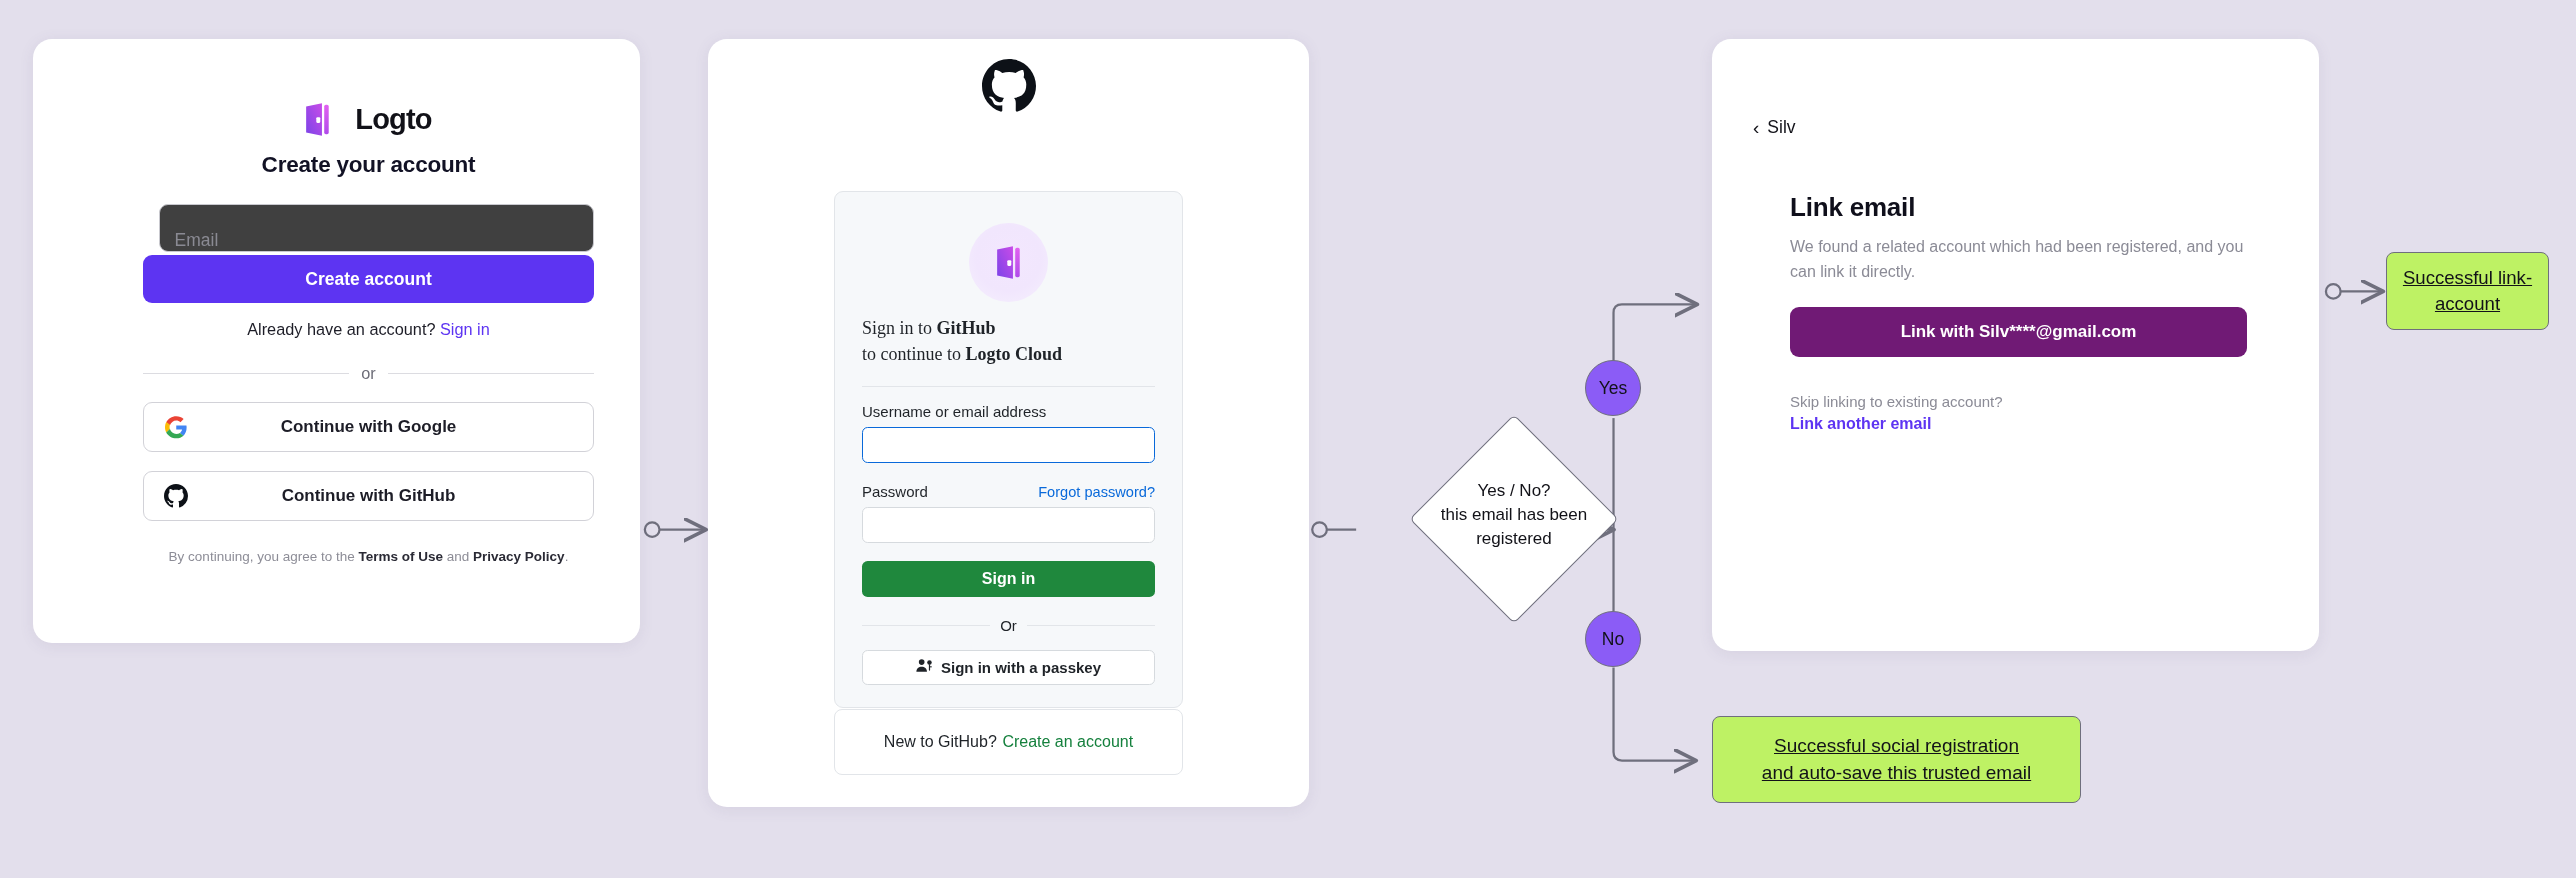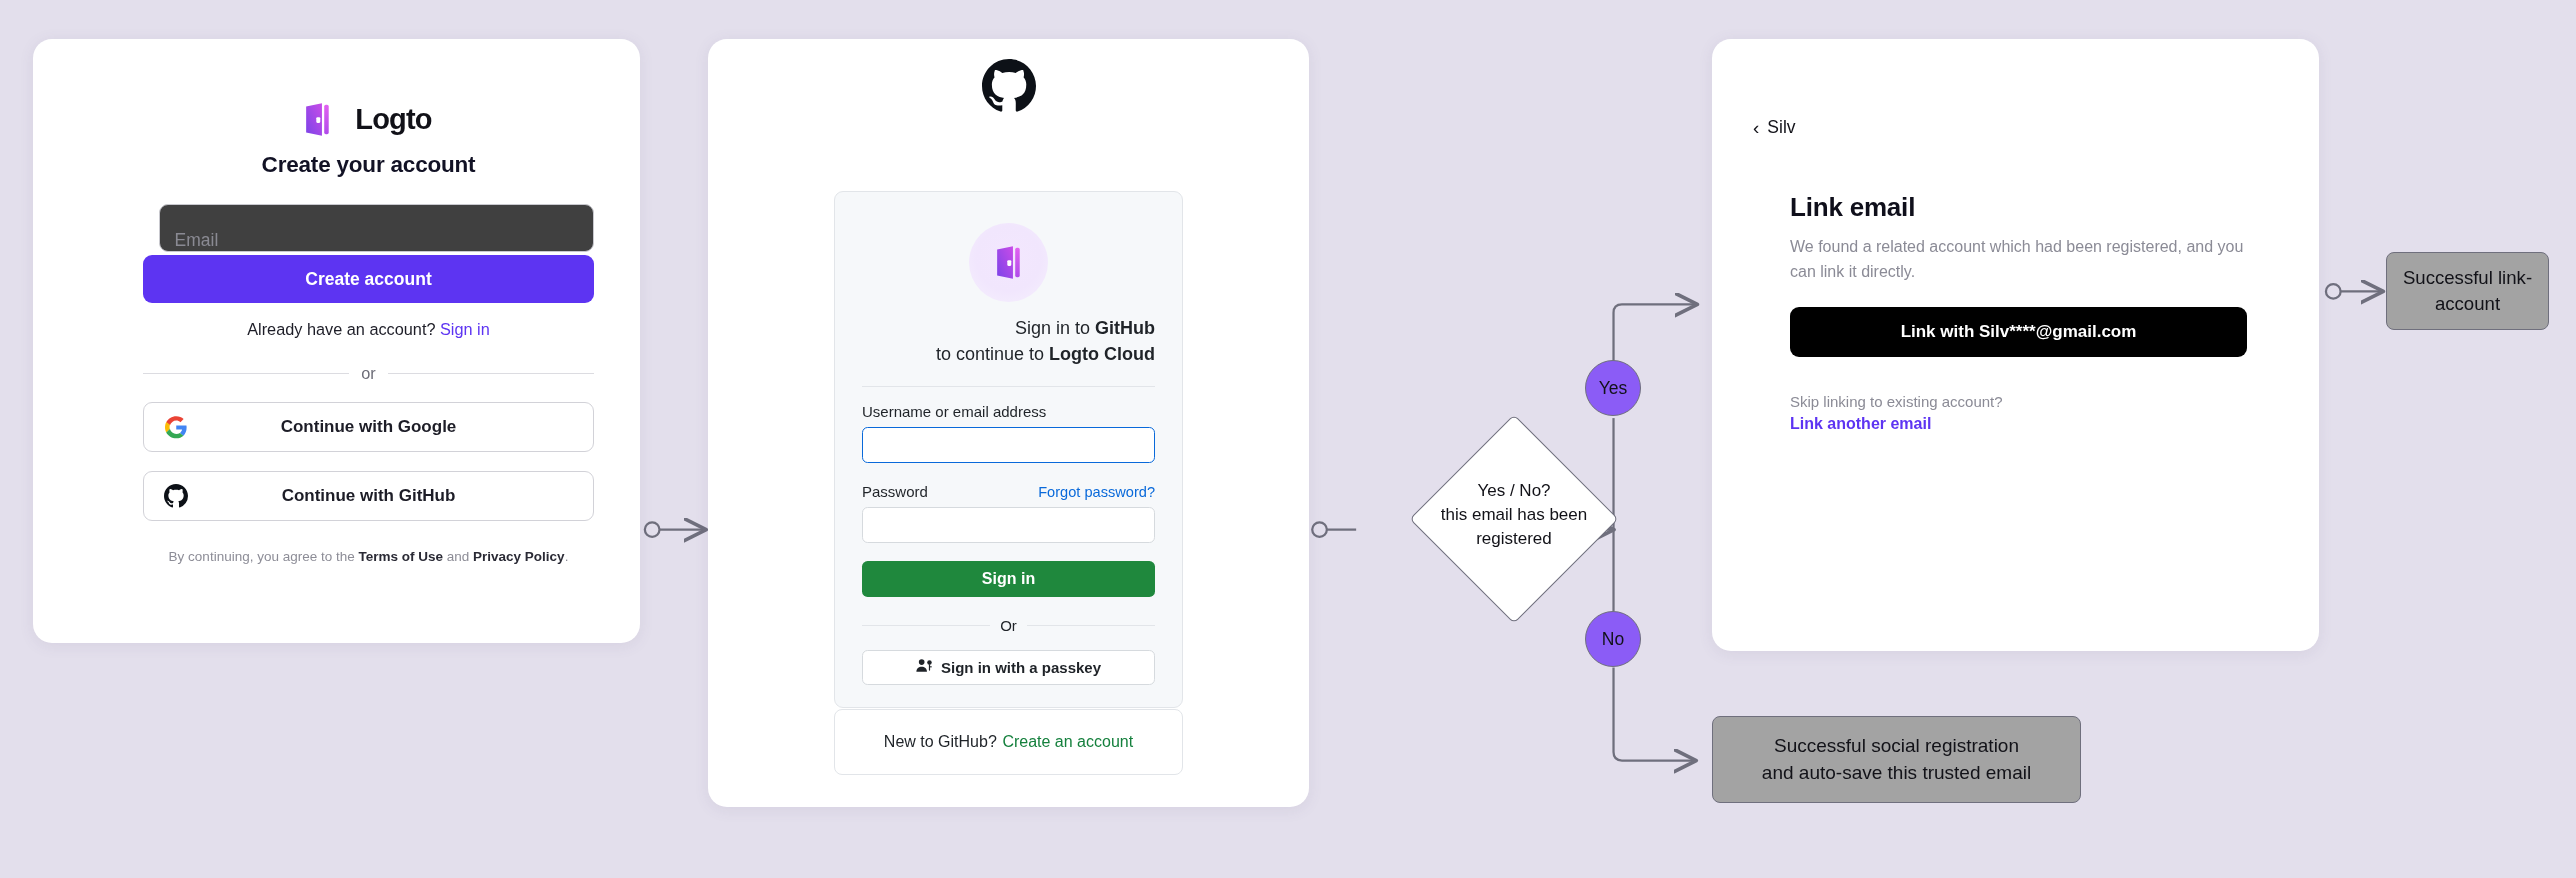--- a/index.html
+++ b/index.html
@@ -56,21 +56,21 @@
   
   #card-github { left: 708px; top: 39px; width: 601px; height: 768px; }
   .gh-logo { position:absolute; left:50%; transform:translateX(-50%); top: 20px; width: 54px; height: 54px; }
   .gh-panel {
     position:absolute; left: 126px; top: 152px; width: 349px;
     background:#f6f8fa; border:0.8px solid #e2e5e9; border-radius: 9px; padding: 25px 27px 22.5px;
   }
   .gh-badge { width: 79px; height: 79px; border-radius: 50%;
     background: radial-gradient(circle at 50% 45%, #f3e7fe 0%, #f1e6fd 55%, #f6f1fd 100%);
     margin: 5.6px auto 0; display:flex; align-items:center; justify-content:center; }
-  .gh-h { text-align:right; margin-top: 14.6px; font-size: 18px; color:#1f2328; line-height:1.42; }
+  .gh-h { text-align:left; margin-top: 14.6px; font-size: 18px; color:#1f2328; line-height:1.42;font-family:Liberation Serif, serif; }
   .gh-h b { font-weight:700; }
   .gh-hr { height:0.8px; background:#e2e5e9; margin: 19px 0 0; }
   .gh-lbl { font-size: 15px; color:#1f2328; margin-top: 16px; }
   .gh-in { margin-top: 6.8px; height: 36px; border-radius: 5.6px; background:#fff; border:1px solid #d6dade; }
   .gh-in.focus { border: 1.7px solid #0969da; }
   .gh-pwrow { display:flex; justify-content:space-between; align-items:baseline; margin-top: 20px; }
   .gh-link { font-size: 14.6px; color:#0969da; cursor:pointer; }
   .gh-signin { margin-top: 18px; height: 36px; border-radius: 5.6px; background:#1f883d;
     display:flex; align-items:center; justify-content:center; color:#fff; font-size:16px; font-weight:700; cursor:pointer; }
   .gh-or { margin-top: 20px; display:flex; align-items:center; gap:10px; }
@@ -86,30 +86,30 @@
   .gh-new .lk { color:#15803d; margin-left: 5.6px; cursor:pointer; }
 
   
   #card-link { left: 1712px; top: 39px; width: 607px; height: 612px; }
   .back-row { position:absolute; left: 41px; top: 78px; display:flex; align-items:center; gap: 8px; cursor:pointer; }
   .back-row .chev { font-size: 19px; color:#111118; line-height:1; }
   .back-row .t { font-size: 17.5px; color:#111118; }
   .c3-inner { position:absolute; left: 78px; top: 153px; width: 457px; }
   .c3-title { font-size: 26px; font-weight: 700; color:#0f0f1b; letter-spacing:-0.2px; }
   .c3-sub { margin-top: 12.4px; font-size: 16px; color:#8b8b96; line-height: 1.52; }
-  .c3-btn { margin-top: 22.5px; height: 50px; border-radius: 9px; background:#000000;
+  .c3-btn { margin-top: 22.5px; height: 50px; border-radius: 9px; background:#701a75;
     display:flex; align-items:center; justify-content:center; color:#fff; font-size:17px; font-weight:600; cursor:pointer; }
   .c3-skip { margin-top: 36px; font-size: 15px; color:#8b8b96; }
   .c3-link { margin-top: 5.6px; font-size: 16px; color:#5d34f2; font-weight:600; cursor:pointer; }
 
   
   .flowbox {
-    position:absolute; background:#a3a3a3; border: 1.7px solid #6f6f7d; border-radius: 8px;
+    position:absolute; background:#bef264; border: 1.7px solid #6f6f7d; border-radius: 8px;
     display:flex; align-items:center; justify-content:center; text-align:center;
-    font-size: 18.6px; color:#121218; line-height:1.42; padding: 0 14.6px;
+    font-size: 18.6px; color:#121218; line-height:1.42; padding: 0 14.6px; text-decoration: underline;
   }
   #box-success-link { left: 2386px; top: 252px; width: 163px; height: 78px; }
   #box-success-social { left: 1712px; top: 716px; width: 369px; height: 87px; font-size: 19px; }
 
   .diamond {
     position:absolute; left: 1440px; top: 445px; width: 148px; height: 148px;
   }
   .diamond .shape {
     position:absolute; inset:0; background:#fff; border:1.7px solid #6f6f7d;
     transform: rotate(45deg); border-radius: 5.6px;

